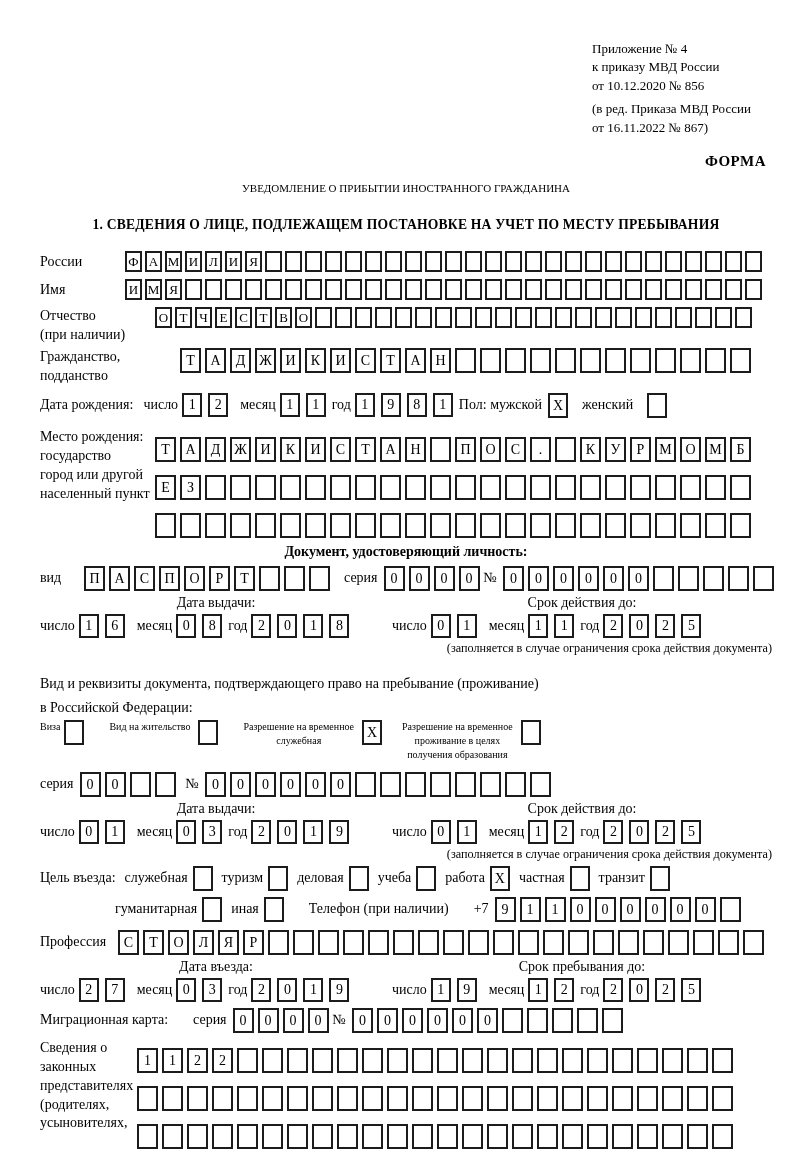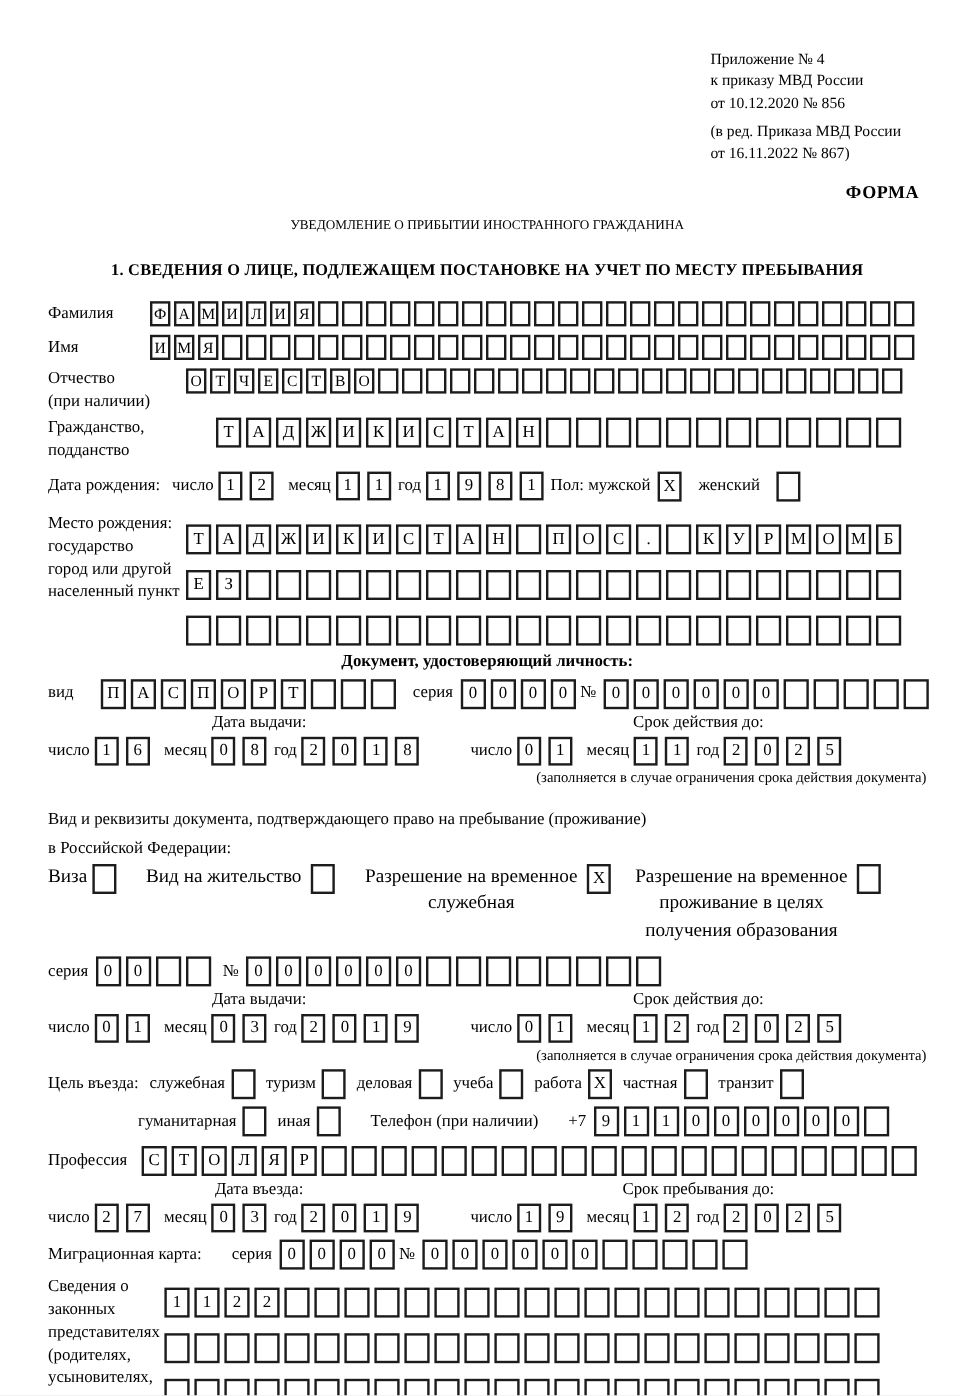--- a/index.html
+++ b/index.html
@@ -49,21 +49,21 @@
   .datepair { display:flex; margin-bottom:4px; }
   .dp-left { width:352px; }
   .dp-right { flex:1; }
   .dp-head { text-align:center; font-size:14px; margin-bottom:3px; }
   .dgrow { display:flex; align-items:center; }
   .dlbl { font-size:14px; margin-right:4px; }
   .small-note { font-size:12.2px; text-align:right; margin-top:3px; }
 
   .opt-row { display:flex; align-items:flex-start; margin-top:4px; margin-bottom:10px; }
   .opt { display:flex; align-items:flex-start; }
-  .opt .txt { font-size:16px; line-height:1.4; text-align:center; }
+  .opt .txt { font-size:10px; line-height:1.4; text-align:center; }
   .opt .cbx { margin-left:8px; }
 
   .purpose-item { display:flex; align-items:center; margin-left:9px; }
   .purpose-item .pl { font-size:14px; margin-right:5px; }
 </style>
 </head>
 <body>
 
 <div class="page">
 
@@ -79,21 +79,21 @@
 
   <div class="forma">ФОРМА</div>
 
   <div class="title">
     <div>УВЕДОМЛЕНИЕ О ПРИБЫТИИ ИНОСТРАННОГО ГРАЖДАНИНА</div>
   </div>
 
   <div class="sec-head">1. СВЕДЕНИЯ О ЛИЦЕ, ПОДЛЕЖАЩЕМ ПОСТАНОВКЕ НА УЧЕТ ПО МЕСТУ ПРЕБЫВАНИЯ</div>
 
   <div class="row">
-    <span class="lbl w-surname">Фамилия</span>
+    <span class="lbl w-surname">России</span>
     <span class="boxes sm"><span class="bx">Ф</span><span class="bx">А</span><span class="bx">М</span><span class="bx">И</span><span class="bx">Л</span><span class="bx">И</span><span class="bx">Я</span><span class="bx"></span><span class="bx"></span><span class="bx"></span><span class="bx"></span><span class="bx"></span><span class="bx"></span><span class="bx"></span><span class="bx"></span><span class="bx"></span><span class="bx"></span><span class="bx"></span><span class="bx"></span><span class="bx"></span><span class="bx"></span><span class="bx"></span><span class="bx"></span><span class="bx"></span><span class="bx"></span><span class="bx"></span><span class="bx"></span><span class="bx"></span><span class="bx"></span><span class="bx"></span><span class="bx"></span><span class="bx"></span></span>
   </div>
 
   <div class="row">
     <span class="lbl w-name">Имя</span>
     <span class="boxes sm"><span class="bx">И</span><span class="bx">М</span><span class="bx">Я</span><span class="bx"></span><span class="bx"></span><span class="bx"></span><span class="bx"></span><span class="bx"></span><span class="bx"></span><span class="bx"></span><span class="bx"></span><span class="bx"></span><span class="bx"></span><span class="bx"></span><span class="bx"></span><span class="bx"></span><span class="bx"></span><span class="bx"></span><span class="bx"></span><span class="bx"></span><span class="bx"></span><span class="bx"></span><span class="bx"></span><span class="bx"></span><span class="bx"></span><span class="bx"></span><span class="bx"></span><span class="bx"></span><span class="bx"></span><span class="bx"></span><span class="bx"></span><span class="bx"></span></span>
   </div>
 
   <div class="row top">
     <span class="lbl2 w-patr">

